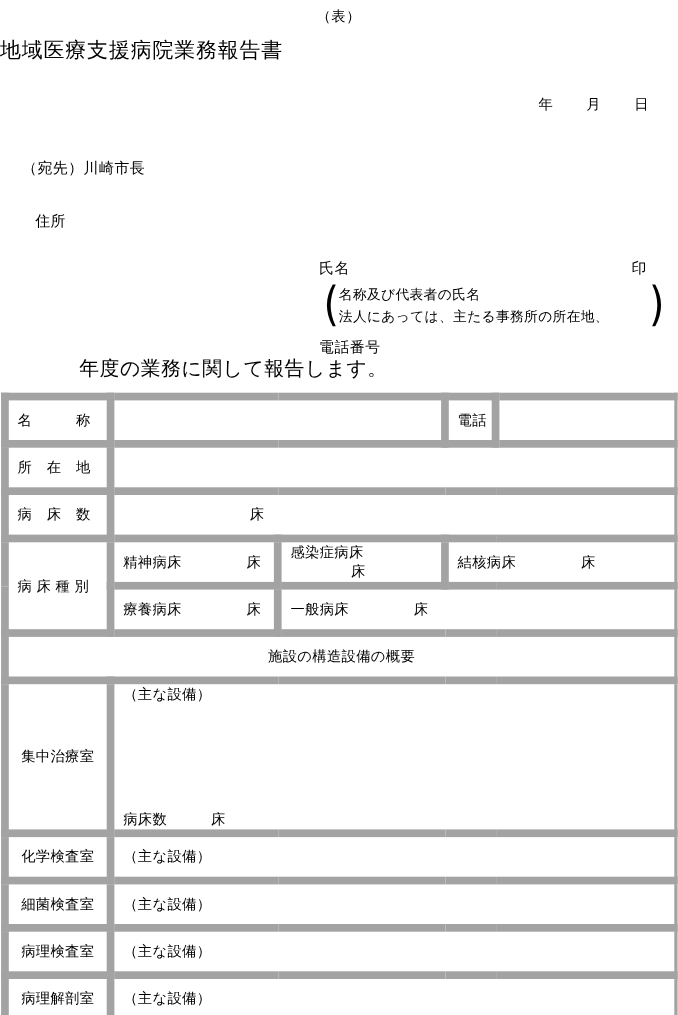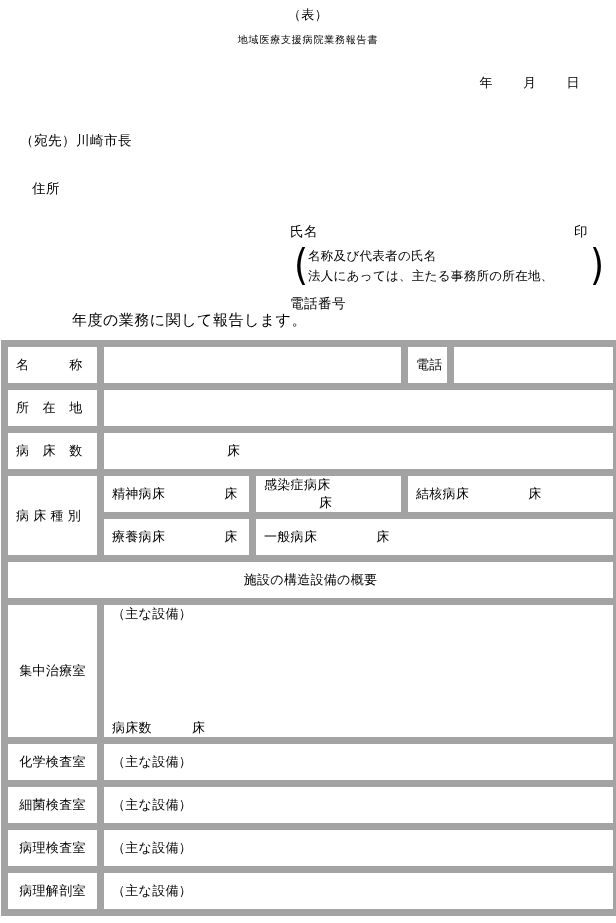--- a/index.html
+++ b/index.html
@@ -22,28 +22,28 @@
   }
 
   
   .hdr-sub {
     text-align: center;
     font-size: 13px;
     padding-top: 6px;
     letter-spacing: 0.5px;
   }
   .hdr-title {
-    text-align: center;
-    font-size: 10px;
+    text-align: left;
+    font-size: 19px;
     padding-top: 9px;
     letter-spacing: 0.8px;
   }
   .date-line {
     margin-top: 27px;
-    padding-right: 36px;
+    padding-right: 26px;
     text-align: right;
     font-size: 13px;
     letter-spacing: 0.5px;
   }
   .date-line span.gap { display: inline-block; width: 30px; }
 
   .addressee {
     margin-top: 40px;
     padding-left: 20px;
     font-size: 13.5px;
@@ -89,21 +89,21 @@
     transform: scaleY(1.18);
   }
   .brace-l { left: 294px; }
   .brace-r { right: 12px; }
   .ap-row.tel { margin-top: 7px; }
 
   
   .report-line {
     margin-top: 26px;
     padding-left: 72px;
-    font-size: 15px;
+    font-size: 18px;
     letter-spacing: 0.5px;
   }
 
   
   table.form {
     margin-top: 10px;
     border-collapse: collapse;
     width: 614px;
     margin-left: 1px;
     table-layout: fixed;

